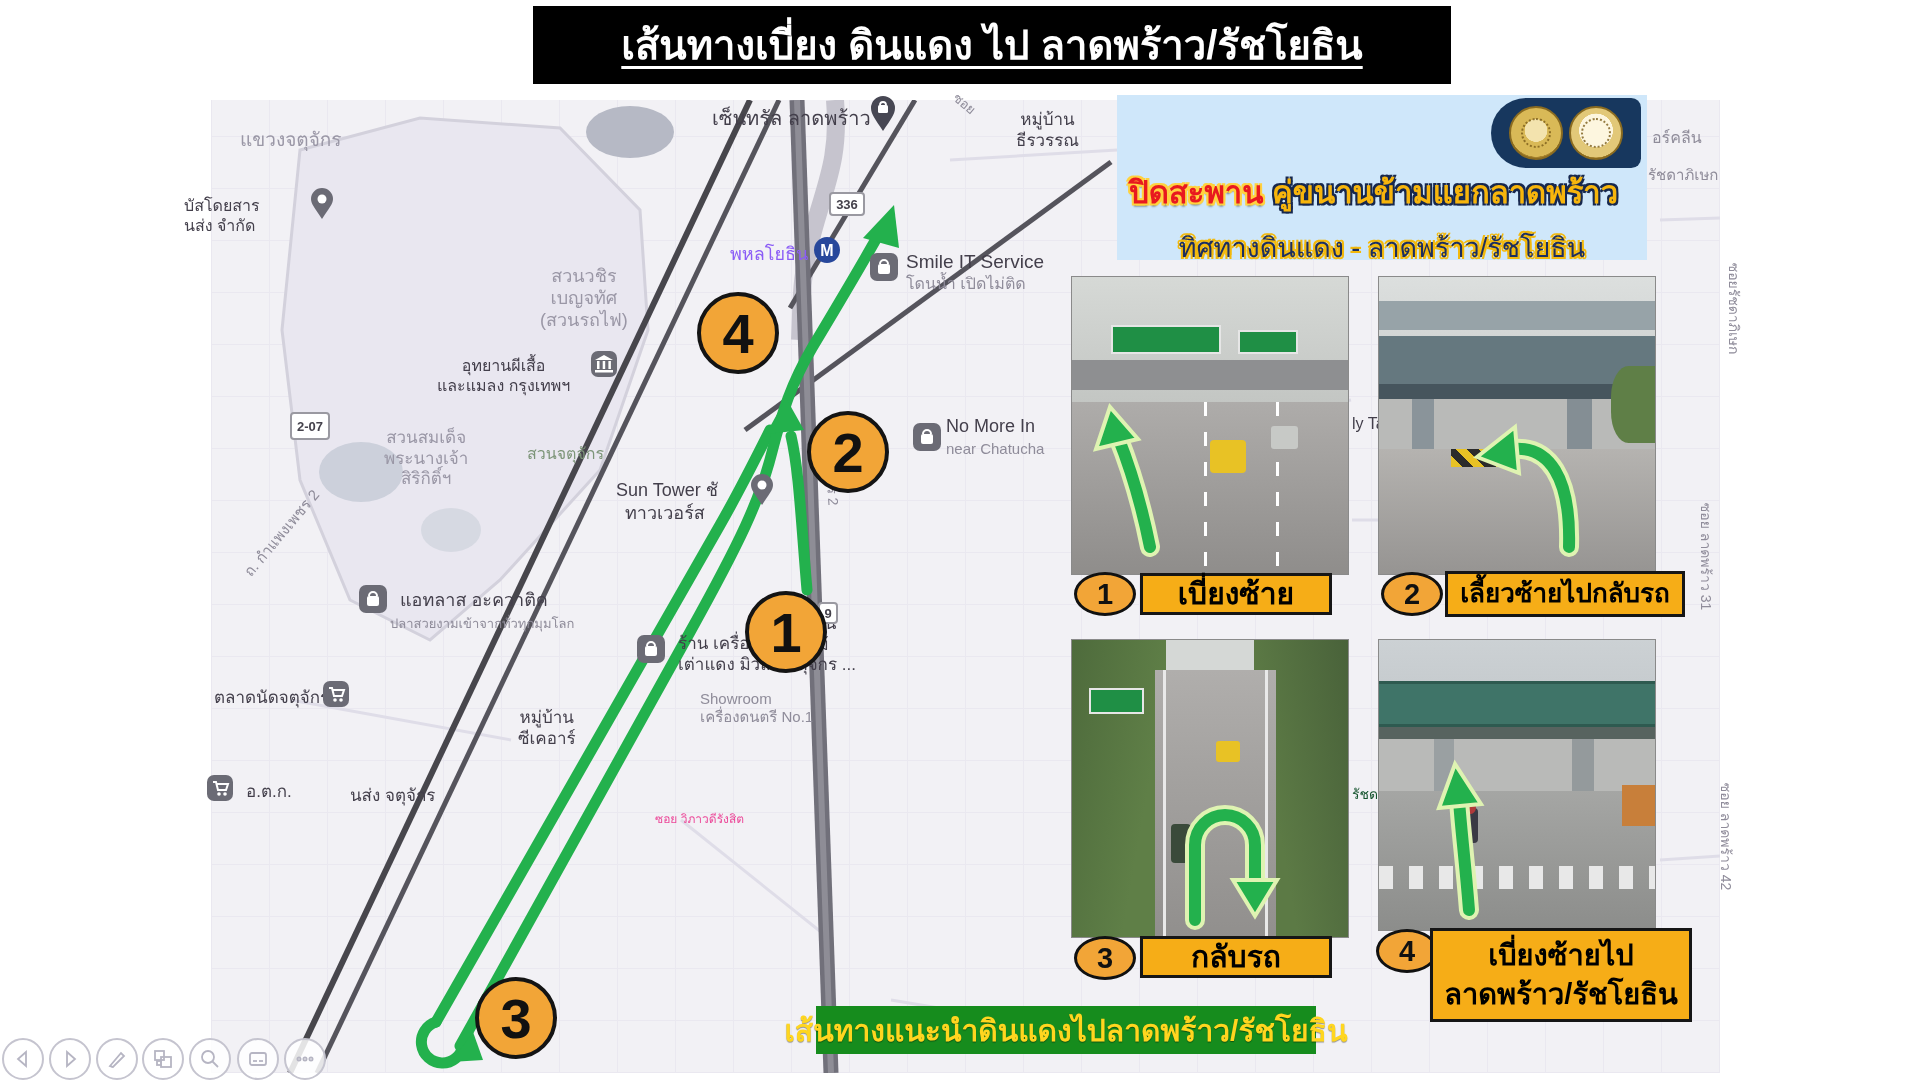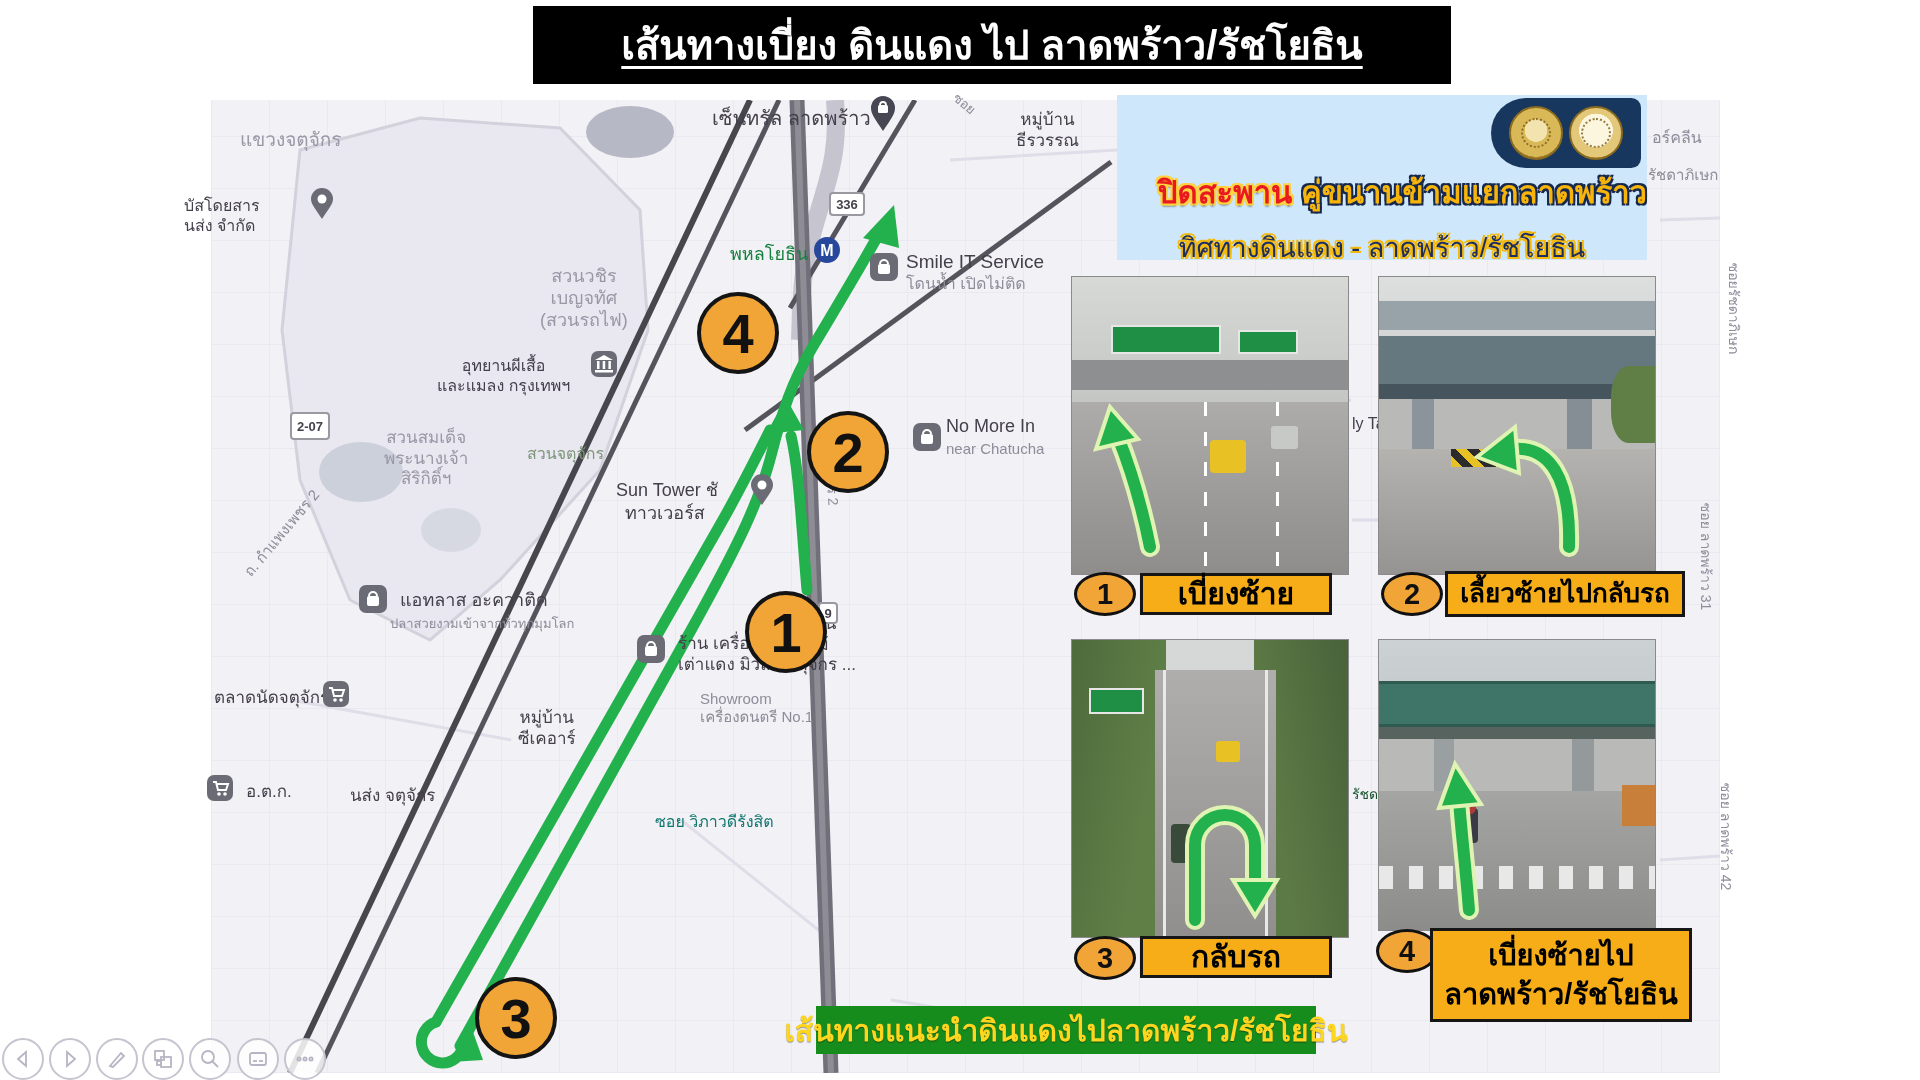--- a/index.html
+++ b/index.html
@@ -40,21 +40,21 @@
   
   #notice{position:absolute;left:1117px;top:95px;width:530px;height:165px;background:#cfe7fa;
           z-index:6;}
   #notice .chip{position:absolute;left:374px;top:3px;width:150px;height:70px;background:#17375e;
                 border-radius:36px 10px 10px 36px;display:flex;align-items:center;justify-content:center;gap:6px;}
   .seal{width:54px;height:54px;border-radius:50%;
         background:radial-gradient(circle at 50% 45%, #f3e3ae 0 30%, #d9b957 31% 70%, #a8842e 71% 100%);
         border:2px solid #8a6b20;box-sizing:border-box;display:flex;align-items:center;justify-content:center;}
   .seal.inner-white{background:radial-gradient(circle at 50% 45%, #fdf6df 0 45%, #e2c878 46% 72%, #b08c34 73% 100%);}
   .seal::after{content:"";width:26px;height:26px;border-radius:50%;border:2px dotted rgba(122,92,26,.8);}
-  #notice .l1{position:absolute;left:0;top:72px;width:100%;text-align:right;font-size:31px;font-weight:bold;white-space:nowrap;}
+  #notice .l1{position:absolute;left:0;top:72px;width:100%;text-align:left;font-size:31px;font-weight:bold;white-space:nowrap;padding-left:12px;}
   #notice .l1 .red{color:#e8191f;text-shadow:-2px -2px 0 #ffd23f,2px -2px 0 #ffd23f,-2px 2px 0 #ffd23f,2px 2px 0 #ffd23f,0 3px 2px rgba(0,0,0,.45);}
   #notice .l1 .gold{color:#f7b50c;text-shadow:-2px -2px 0 #17284e,2px -2px 0 #17284e,-2px 2px 0 #17284e,2px 2px 0 #17284e;}
   #notice .l2{position:absolute;left:0;top:112px;width:100%;text-align:center;font-size:27px;font-weight:normal;color:#1d2e5e;
               text-shadow:-2px -2px 0 #f3b90c,2px -2px 0 #f3b90c,-2px 2px 0 #f3b90c,2px 2px 0 #f3b90c;margin-top:19px;}
 
   
   .photo{position:absolute;overflow:hidden;background:#b9bab8;z-index:5;box-shadow:0 0 0 1px #8a8a8a;}
   .photo>div{position:absolute;}
   .parrow{position:absolute;z-index:4;}
 
@@ -136,21 +136,21 @@
         <div>บัสโดยสาร</div>
         <div>นส่ง จำกัด</div>
       </div>
       <div class="mlabel" style="left: 712px; top: 106px; font-size: 20px; color: rgb(67, 63, 75);">
         <div>เซ็นทรัล ลาดพร้าว</div>
       </div>
       <div class="mlabel center" style="left: 1016px; top: 110px; font-size: 17px; color: rgb(67, 63, 75);">
         <div>หมู่บ้าน</div>
         <div>ธีรวรรณ</div>
       </div>
-      <div class="mlabel" style="left: 730px; top: 244px; font-size: 18px; color: #15803d;">
+      <div class="mlabel" style="left: 730px; top: 244px; font-size: 18px; color: #8b5cf6;">
         <div>พหลโยธิน</div>
       </div>
       <div class="mlabel" style="left: 906px; top: 250px; font-size: 19px; color: rgb(67, 63, 75);">
         <div>Smile IT Service</div>
       </div>
       <div class="mlabel" style="left: 906px; top: 274px; font-size: 16px; color: rgb(143, 140, 154);">
         <div>โดนน้ำ เปิดไม่ติด</div>
       </div>
       <div class="mlabel center" style="left: 540px; top: 266px; font-size: 18px; color: rgb(154, 151, 166);">
         <div>สวนวชิร</div>
@@ -205,21 +205,21 @@
       </div>
       <div class="mlabel" style="left: 214px; top: 688px; font-size: 17px; color: rgb(67, 63, 75);">
         <div>ตลาดนัดจตุจักร</div>
       </div>
       <div class="mlabel" style="left: 246px; top: 782px; font-size: 17px; color: rgb(67, 63, 75);">
         <div>อ.ต.ก.</div>
       </div>
       <div class="mlabel" style="left: 350px; top: 786px; font-size: 17px; color: rgb(67, 63, 75);">
         <div>นส่ง จตุจักร</div>
       </div>
-      <div class="mlabel" style="left: 655px; top: 812px; font-size: 16px; color: #0f766e; text-align: center;">
+      <div class="mlabel" style="left: 655px; top: 812px; font-size: 12px; color: #ec4899; text-align: center;">
         <div>ซอย วิภาวดีรังสิต</div>
       </div>
       <div class="mlabel" style="left: 228px; top: 524px; font-size: 15px; color: rgb(143, 140, 154); transform: rotate(-50deg);">
         <div>ถ. กำแพงเพชร 2</div>
       </div>
       <div class="mlabel" style="left: 788px; top: 455px; font-size: 14px; color: rgb(143, 140, 154); transform: rotate(86deg);">
         <div>กำแพงเพชร 2</div>
       </div>
       <div class="mlabel" style="left: 952px; top: 96px; font-size: 13px; color: rgb(143, 140, 154); transform: rotate(40deg);">
         <div>ซอย</div>

